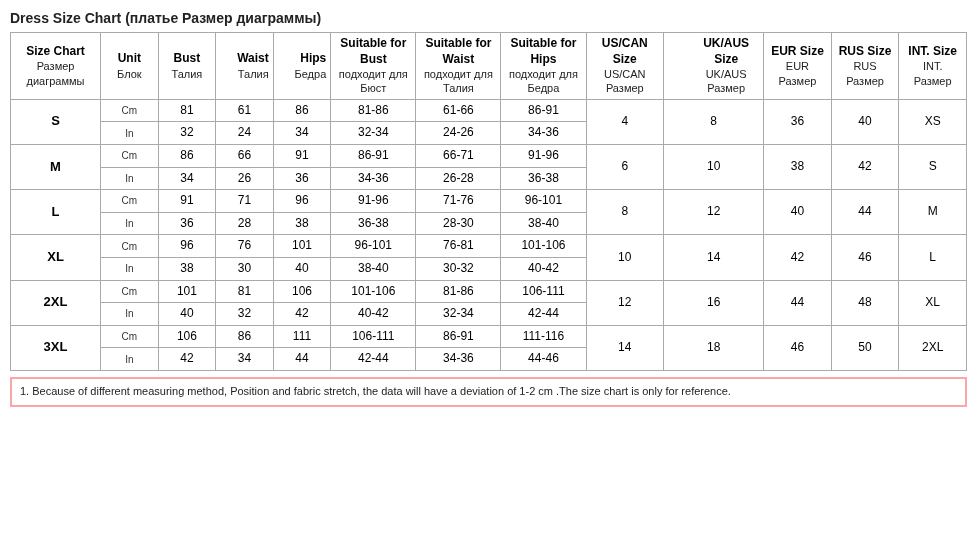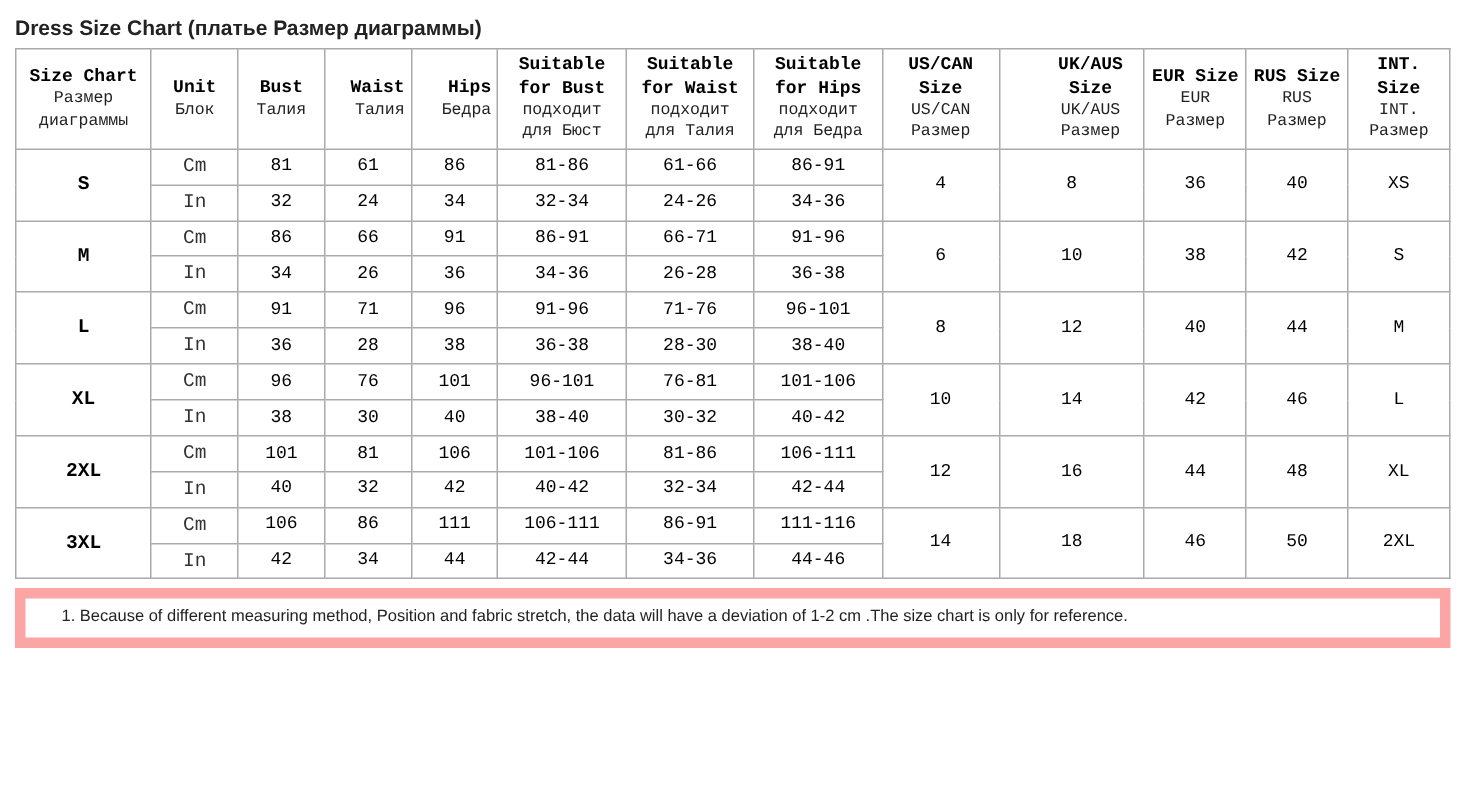--- a/index.html
+++ b/index.html
@@ -12,21 +12,20 @@
     }
     .page-title {
       font-size: 14px;
       font-weight: bold;
       margin-bottom: 6px;
       color: #222;
     }
     table {
       border-collapse: collapse;
       width: 100%;
-      font-family: Liberation Mono, monospace;
     }
     th, td {
       border: 1px solid #aaa;
       text-align: center;
       padding: 3px 4px;
       vertical-align: middle;
       line-height: 1.3;
     }
     .header-en {
       font-weight: bold;
@@ -35,29 +34,29 @@
     .header-ru {
       font-size: 11px;
       font-weight: normal;
       color: #222;
     }
     .size-label {
       font-weight: bold;
       font-size: 13px;
     }
     .unit-cell {
-      font-size: 13px;
+      font-size: 10px;
       color: #333;
     }
     .notes {
       margin-top: 6px;
       font-size: 11px;
       color: #222;
-      border: 7px solid #fca5a5;
-      padding: 6px 24px;
+      border: 2px solid #fca5a5;
+      padding: 6px 8px;
     }
     .notes p {
       margin-bottom: 2px;
     }
     .col-size-chart { width: 72px; }
     .col-unit { width: 46px; }
     .col-bust { width: 46px; }
     .col-waist { width: 46px; text-align: right; }
     .col-hips { width: 46px; text-align: right; }
     .col-suit-bust { width: 68px; }

